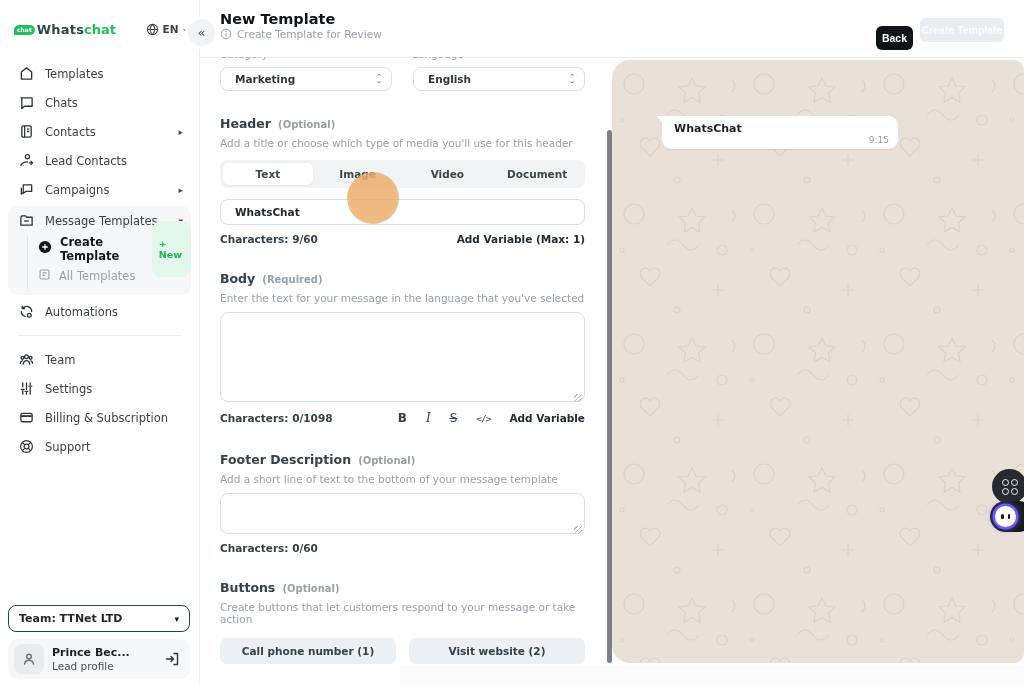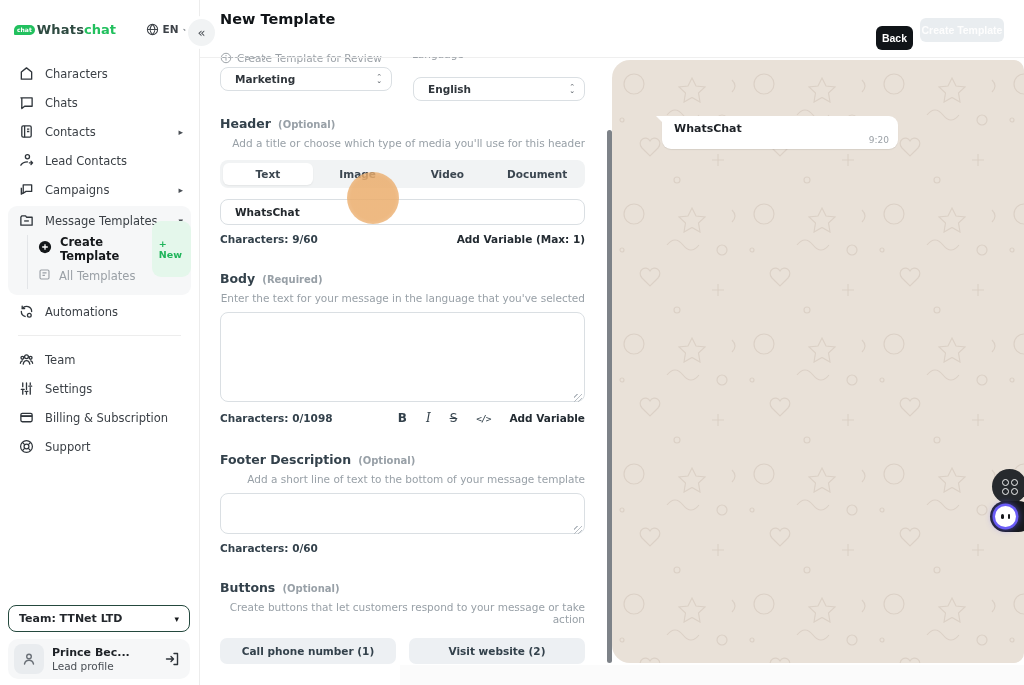--- a/index.html
+++ b/index.html
@@ -31,35 +31,35 @@
   .team-select .caret { margin-left:auto; font-size:9px; color:#15181b; }
   .profile-row { position:absolute; left:8px; top:639px; width:182px; height:40px; background:#f6f7f8; border-radius:10px; display:flex; align-items:center; padding:0 10px 0 6px; gap:8px; cursor:pointer; }
   .avatar { width:30px; height:30px; border-radius:8px; background:#e9ecef; display:flex; align-items:center; justify-content:center; color:#6a7077; flex:none; }
   .profile-name { font-size:11px; font-weight:700; color:#1d2126; line-height:1.3; }
   .profile-sub { font-size:10.5px; color:#4a4f55; }
   .logout { margin-left:auto; color:#2f353b; display:flex; }
 
   
   .main { position:absolute; left:200px; top:0; width:824px; height:685px; background:#fff; }
   .page-title { position:absolute; left:20px; top:11px; font-size:14.5px; font-weight:800; color:#101418; }
-  .page-sub { position:absolute; left:20px; top:52px; display:flex; align-items:flex-end; gap:5px; font-size:10.5px; color:#9aa0a6; }
+  .page-sub { position:absolute; left:20px; top:28px; display:flex; align-items:flex-end; gap:5px; font-size:10.5px; color:#9aa0a6; }
   .btn-back { position:absolute; left:676px; top:26px; width:37px; height:24px; background:#101418; color:#fff; border:none; border-radius:6px; font-size:10.5px; font-weight:700; cursor:pointer; }
   .btn-create { position:absolute; left:720px; top:18px; width:84px; height:24px; background:#e9edf0; color:#fdfdfd; border:none; border-radius:6px; font-size:10.5px; font-weight:700; cursor:default; }
   .hdr-divider { position:absolute; left:0; top:57px; width:824px; border-top:1px solid #efefef; }
 
   
   .form-col { position:absolute; left:20px; top:57px; width:365px; height:608px; overflow:hidden; }
   .clip-labels { position:relative; height:5px; overflow:hidden; }
   .clip-labels span { position:absolute; top:-9px; font-size:10.5px; color:#9aa0a6; }
   .clip-lang { left:192px; }
   .sel { position:absolute; width:172px; height:24px; border:1px solid #dadfe3; border-radius:8px; background:#fff; display:flex; align-items:center; padding:0 9px 0 14px; font-size:10.5px; color:#30363c; font-weight:600; cursor:pointer; }
   .sel .updown { margin-left:auto; display:flex; flex-direction:column; line-height:4.5px; font-size:7px; color:#6a7077; }
   .sec-title { font-size:12.5px; font-weight:800; color:#33414b; }
   .sec-tag { font-size:10px; font-weight:600; color:#98a0a7; margin-left:2px; }
-  .sec-desc { font-size:10.5px; color:#98a0a7; margin-top:5px;text-align:right; }
+  .sec-desc { font-size:10.5px; color:#98a0a7; margin-top:5px; }
   .tabs { margin-top:11px; height:28px; background:#f1f3f4; border-radius:8px; display:flex; padding:3px; }
   .tab { flex:1; display:flex; align-items:center; justify-content:center; font-size:10.5px; font-weight:600; color:#3b4650; border-radius:6px; cursor:pointer; }
   .tab.active { background:#fff; box-shadow:0 1px 2px rgba(0,0,0,.06); }
   .txt-input { width:100%; height:26px; border:1px solid #dadfe3; border-radius:8px; padding:0 14px; font-size:10.5px; font-weight:600; color:#23282d; margin-top:11px; font-family:inherit; outline:none; }
   .meta-row { display:flex; align-items:center; justify-content:space-between; margin-top:8px; }
   .chars { font-size:10.5px; font-weight:600; color:#33414b; }
   .addvar { font-size:10.5px; font-weight:800; color:#232b32; cursor:pointer; }
   .area { width:100%; border:1px solid #dadfe3; border-radius:8px; resize:none; font-family:inherit; font-size:11px; padding:8px 10px; outline:none; position:relative; }
   .area-wrap { position:relative; }
   .grip { position:absolute; right:3px; bottom:4px; width:8px; height:8px; background:repeating-linear-gradient(135deg,transparent 0 2px,#b8bec4 2px 3px); pointer-events:none; }
@@ -115,21 +115,21 @@
       <span class="collapse-btn">«</span>
     </div>
 
     <nav>
       <div class="nav-item">
         <span class="ico">
             <svg width="15" height="15" viewBox="0 0 16 16" fill="none" stroke="currentColor" stroke-width="1.4" stroke-linejoin="round">
               <path d="M2.5 6.5 8 2l5.5 4.5V14h-11z"></path>
             </svg>
           </span>
-        <span>Characters</span>
+        <span>Templates</span>
       </div>
       <div class="nav-item">
         <span class="ico">
             <svg width="15" height="15" viewBox="0 0 16 16" fill="none" stroke="currentColor" stroke-width="1.4" stroke-linejoin="round">
               <path d="M2 3h12v9H6l-3 2.5V3z"></path>
             </svg>
           </span>
         <span>Chats</span>
       </div>
       <div class="nav-item">
@@ -288,21 +288,21 @@
         <span class="clip-lang">Language</span>
       </div>
 
       <div class="sel" style="left:0; top:10px;">
         <span>Marketing</span>
         <span class="updown">
             <span>⌃</span>
             <span>⌄</span>
           </span>
       </div>
-      <div class="sel" style="left:193px; top:20px;justify-content:flex-end;">
+      <div class="sel" style="left:193px; top:10px;justify-content:flex-end;">
         <span>English</span>
         <span class="updown">
             <span>⌃</span>
             <span>⌄</span>
           </span>
       </div>
 
       <div style="margin-top:51px;">
         <span class="sec-title">Header</span>
         <span class="sec-tag">(Optional)</span>
@@ -386,21 +386,21 @@
               <circle cx="10" cy="60" r="2"></circle>
               <path d="M120 20 q6 6 0 12"></path>
             </g>
           </pattern>
         </defs>
         <rect width="412" height="603" fill="url(#doodles)"></rect>
       </svg>
 
       <div class="bubble">
         <span class="bubble-text">WhatsChat</span>
-        <span class="bubble-time">9:20</span>
+        <span class="bubble-time">9:15</span>
       </div>
     </div>
 
     <div class="cmd-fab">
       <i></i>
         <i></i>
         <i></i>
         <i></i>
     </div>
     <div class="bot-fab">

